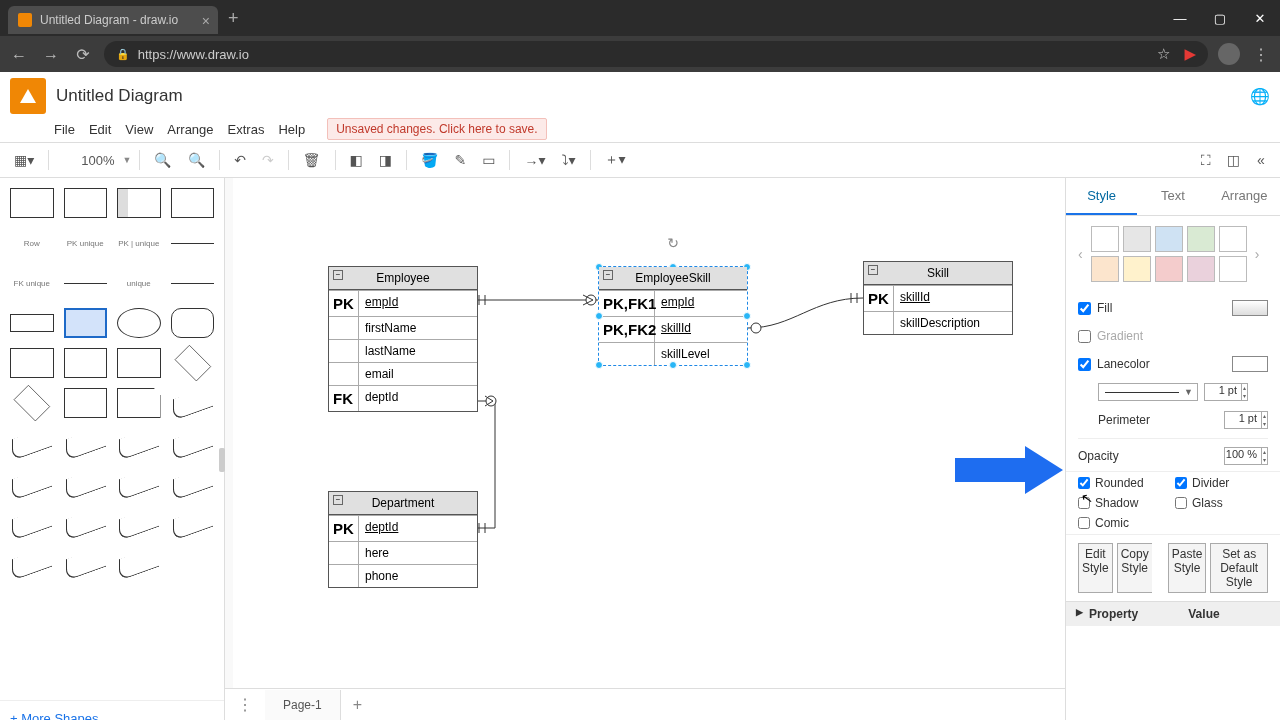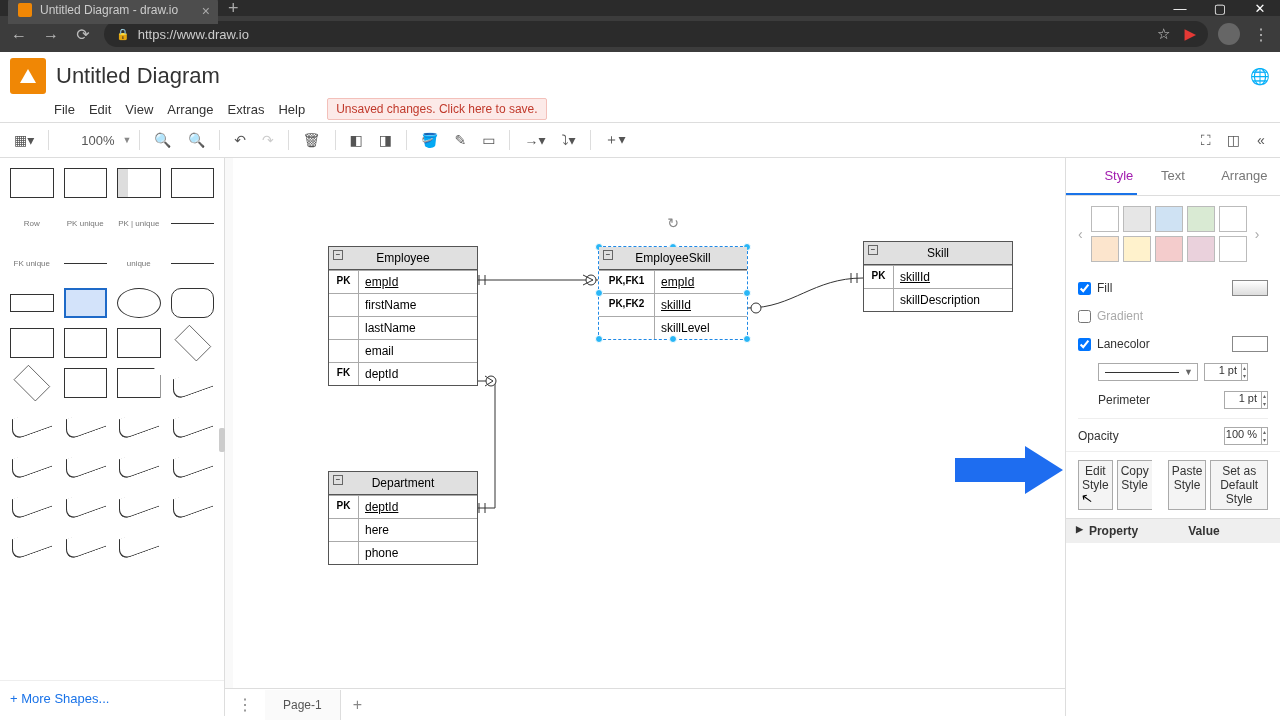--- a/index.html
+++ b/index.html
@@ -1,38 +1,38 @@
 <!DOCTYPE html>
 <html><head>
 <meta charset="utf-8">
 <style>
 * { margin:0; padding:0; box-sizing:border-box; font-family:-apple-system,BlinkMacSystemFont,"Segoe UI",Arial,sans-serif; }
 body { width:1280px; height:720px; overflow:hidden; background:#fff; position:relative; }
 
 
-.titlebar { height:16px; background:#2b2b2b; display:flex; align-items:center; color:#ccc; font-size:12px; }
+.titlebar { height:36px; background:#2b2b2b; display:flex; align-items:center; color:#ccc; font-size:12px; }
 .tab { background:#4d4d4d; height:28px; margin-top:4px; margin-left:8px; border-radius:6px 6px 0 0; padding:0 30px 0 10px; display:flex; align-items:center; position:relative; width:210px; }
 .tab .favicon { width:14px;height:14px;background:#f08705;margin-right:8px;border-radius:2px;display:flex;align-items:center;justify-content:center;font-size:9px;color:#fff;font-weight:bold; }
 .tab .close{ position:absolute;right:8px;top:7px;font-size:14px;color:#aaa; }
 .newtab { margin-left:10px;color:#aaa;font-size:18px; }
 .winbtns { margin-left:auto;display:flex; }
 .winbtn { width:40px;height:32px;display:flex;align-items:center;justify-content:center;color:#fff;font-size:13px; }
 
 .addrbar { height:36px; background:#3c3c3c; display:flex; align-items:center; padding:0 8px; gap:10px; }
 .navbtn { color:#bbb; font-size:16px; width:22px;text-align:center; }
 .addrfield { flex:1; background:#2b2b2b; height:26px; border-radius:13px; display:flex; align-items:center; padding:0 12px; color:#ccc; font-size:13px; gap:8px; }
 .lock { font-size:11px; }
 .addr-actions { display:flex;gap:14px;align-items:center;margin-left:auto;}
 .addr-actions span{font-size:15px;}
 
 
 .apphead { height:44px; display:flex; align-items:center; padding:4px 10px 0 10px; }
 .logo { width:36px;height:36px;background:#f08705;border-radius:3px;margin-right:10px;display:flex;align-items:center;justify-content:center; }
 .logo::after{content:"";width:0;height:0;border-left:8px solid transparent;border-right:8px solid transparent;border-bottom:14px solid #fff;}
-.doctitle { font-size:22px; color:#333; }
+.doctitle { font-size:17px; color:#333; }
 .globe { margin-left:auto;color:#888;font-size:16px; }
 .menubar { height:26px; display:flex; align-items:center; padding:0 54px 0 54px; gap:14px; font-size:13px; color:#333;}
 .unsaved { margin-left:8px;background:#fceae8;border:1px solid #f3c0ba;color:#c0392b;padding:3px 8px;border-radius:2px;font-size:12px; }
 
 
 .toolbar { height:36px; border-top:1px solid #ddd;border-bottom:1px solid #ddd;display:flex;align-items:center;padding:0 8px;gap:4px;color:#555;font-size:14px; }
 .tbtn { padding:4px 6px;border-radius:2px;min-width:22px;text-align:center; }
 .tsep { width:1px;height:20px;background:#ddd;margin:0 4px; }
 .zoom { font-size:13px;padding:0 4px;margin-left:20px;}
 .toolbar-right { margin-left:auto;display:flex;gap:4px; }
@@ -56,35 +56,35 @@
 .canvas { flex:1;background:#f9f9f9;position:relative; }
 .canvaspage { position:absolute;left:8px;top:0;right:0;bottom:0;background:#fff; }
 .splithandle{position:absolute;left:-6px;top:270px;width:6px;height:24px;background:#ccc;border-radius:2px;}
 
 
 .erd { position:absolute;background:#fff;border:1px solid #555;font-size:12px; }
 .erd-title { background:#e0e0e0;text-align:center;padding:4px;border-bottom:1px solid #555;position:relative;}
 .erd-title .collapse{position:absolute;left:4px;top:3px;width:10px;height:10px;border:1px solid #666;font-size:8px;line-height:8px;text-align:center;}
 .erd-row { display:flex;border-top:1px solid #aaa; }
 .erd-row:first-of-type{border-top:none;}
-.erd-key { width:30px;border-right:1px solid #aaa;padding:4px;font-weight:bold;text-align:center;font-size:10px; }
+.erd-key { width:30px;border-right:1px solid #aaa;padding:4px;font-weight:bold;text-align:left;font-size:15px; }
 .erd-key.wide { width:56px; }
 .erd-val { flex:1;padding:4px 6px; }
 .u { text-decoration:underline; }
 
 .erd.sel { border:1.5px dashed #1e88e5; }
 .selhandle{position:absolute;width:8px;height:8px;background:#29b6f6;border:1px solid #fff;border-radius:50%;}
 .rothandle{position:absolute;left:50%;top:-32px;transform:translateX(-50%);font-size:14px;color:#888;}
 .diamondh{position:absolute;width:9px;height:9px;background:#ffe082;transform:rotate(45deg);}
 
 
 .panel-right { width:215px;border-left:1px solid #ddd;background:#fff;display:flex;flex-direction:column;font-size:12px;color:#333; }
 .rtabs { display:flex;border-bottom:1px solid #ddd; }
 .rtab { flex:1;text-align:center;padding:10px 4px;color:#777;font-size:13px; }
-.rtab.active { border-bottom:2px solid #1a73e8;color:#a21caf;text-align:right; }
+.rtab.active { border-bottom:2px solid #1a73e8;color:#0369a1; }
 .swatches { padding:10px;display:flex;align-items:center;gap:6px;position:relative; }
 .sw-nav { color:#aaa;font-size:14px;padding:0 2px; }
 .sw-grid { display:grid;grid-template-columns:repeat(5,28px);grid-template-rows:26px 26px;gap:4px; }
 .sw { border:1px solid #bbb; }
 .rprops { padding:6px 12px;display:flex;flex-direction:column;gap:8px; }
 .rrow { display:flex;align-items:center;gap:6px;min-height:20px; }
 .rrow label{flex:1;}
 .clrbox { width:36px;height:16px;border:1px solid #888; }
 .numbox { width:44px;height:18px;border:1px solid #aaa;font-size:11px;text-align:right;padding-right:10px;position:relative;background:#fff;}
 .numbox::after{content:"▴\A▾";white-space:pre;position:absolute;right:0;top:-1px;font-size:6px;line-height:8px;color:#666;border-left:1px solid #aaa;padding:1px 1px;}
@@ -389,20 +389,42 @@
       <div class="rrow">
           <span style="width:14px;"></span>
           <label>Perimeter</label>
           <div class="numbox">1 pt</div>
         </div>
       <div class="rrow" style="border-top:1px solid #eee;padding-top:8px;">
           <label>Opacity</label>
           <div class="numbox">100 %</div>
         </div>
     </div>
+    <div class="chkgrid" style="border-top:1px solid #eee;">
+      <div class="chk">
+          <input type="checkbox" checked="" style="">
+          <span>Rounded</span>
+        </div>
+      <div class="chk">
+          <input type="checkbox" checked="" style="">
+          <span>Divider</span>
+        </div>
+      <div class="chk">
+          <input type="checkbox" style="">
+          <span>Shadow</span>
+        </div>
+      <div class="chk">
+          <input type="checkbox" style="">
+          <span>Glass</span>
+        </div>
+      <div class="chk">
+          <input type="checkbox" style="">
+          <span>Comic</span>
+        </div>
+    </div>
     <div class="btns" style="border-top:1px solid #eee;">
       <div class="bbtn">Edit Style</div>
       <div class="btnrow">
         <div class="bbtn">Copy Style</div>
         <div class="bbtn">Paste Style</div>
       </div>
       <div class="bbtn">Set as Default Style</div>
     </div>
     <div class="propth">
       <span style="font-size:9px;margin-right:-44px;">▶</span>

